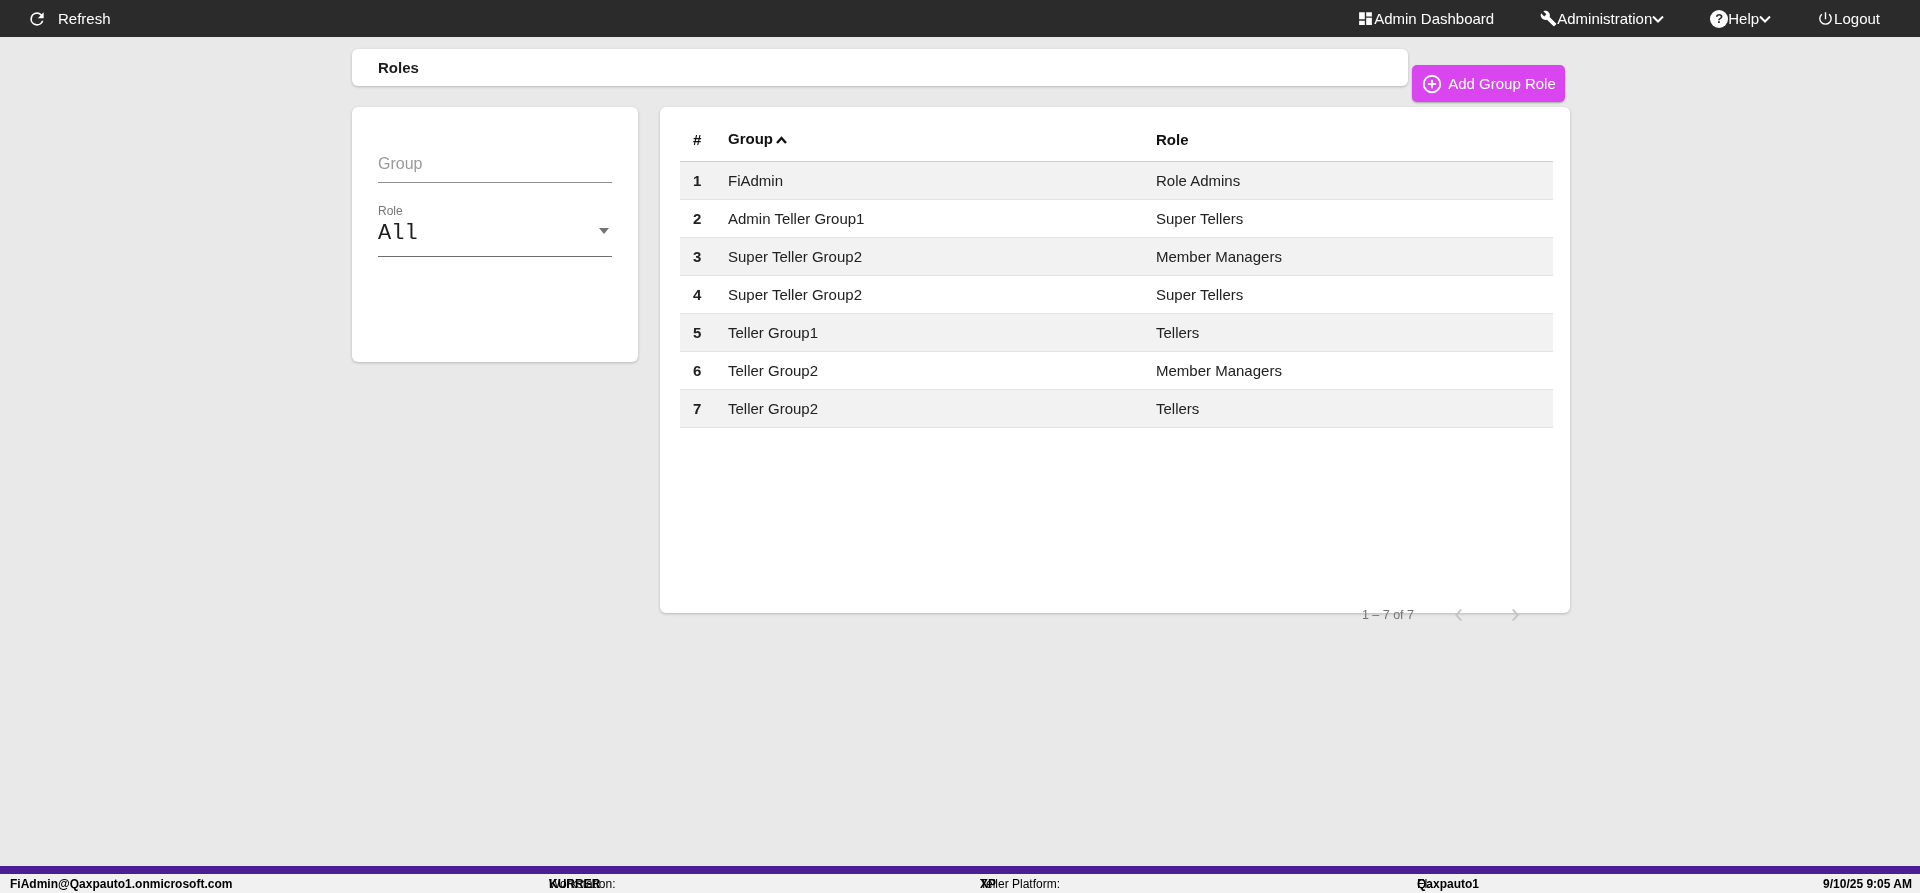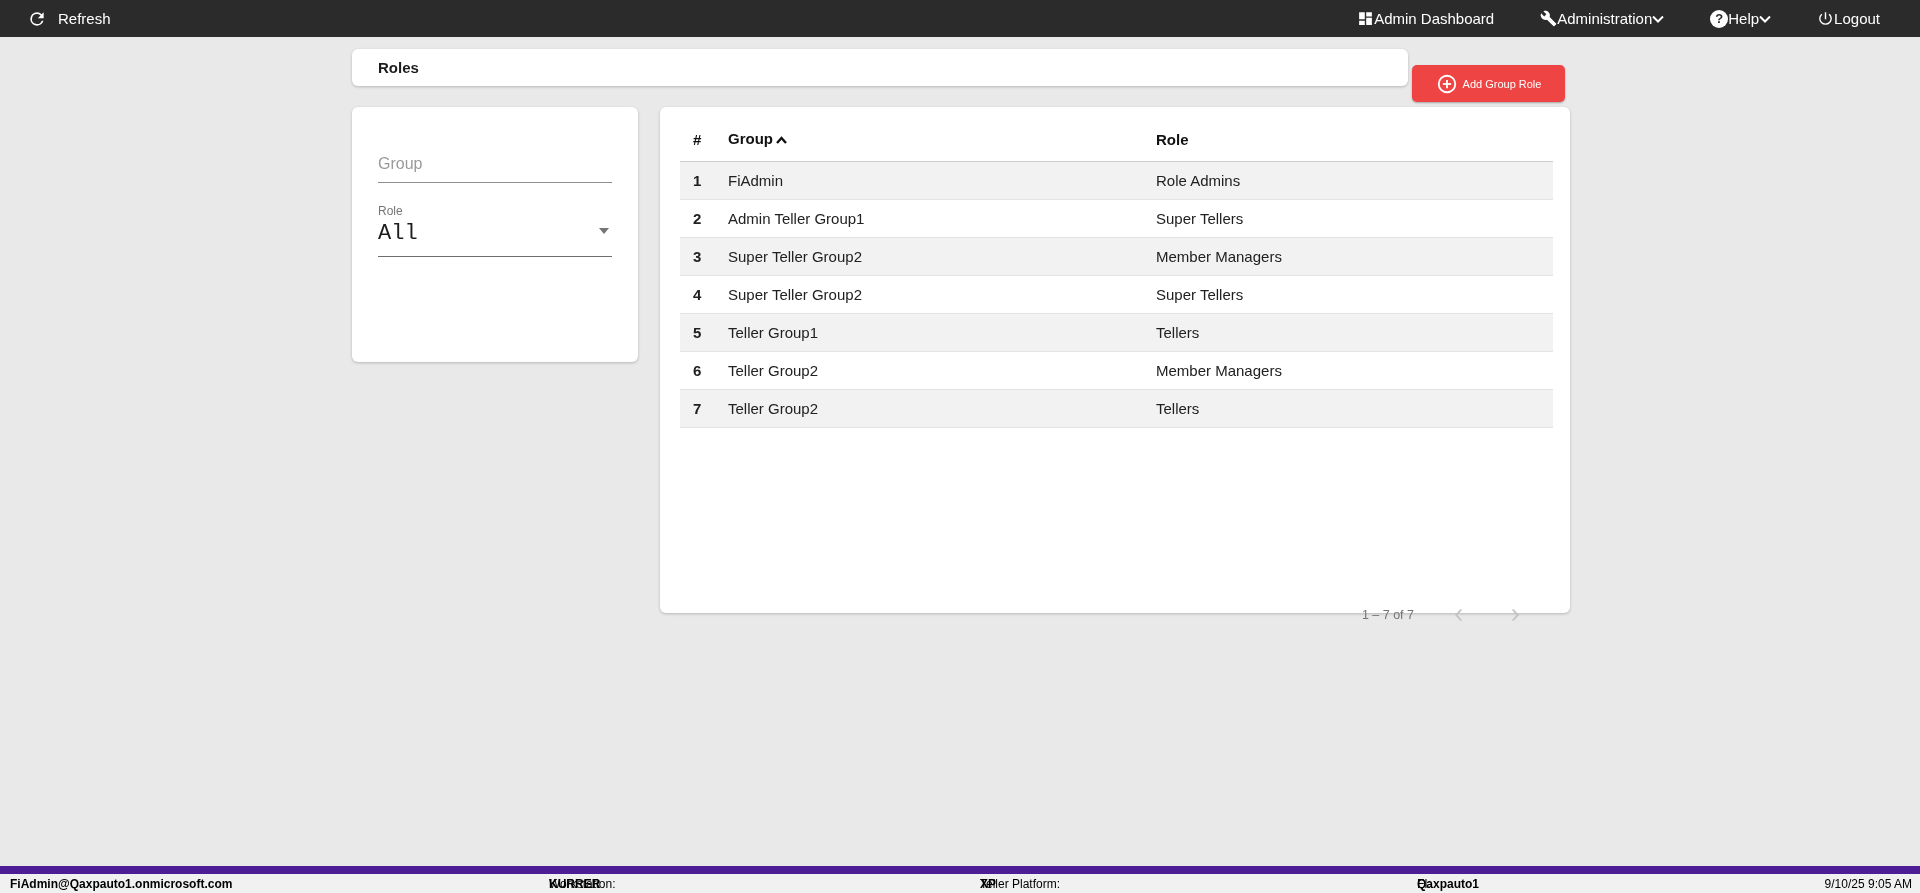--- a/index.html
+++ b/index.html
@@ -28,22 +28,22 @@
 
   
   .roles-bar {
     position:absolute; left:352px; top:49px; width:1056px; height:37px;
     background:#fff; border-radius:6px; box-shadow:0 1px 3px rgba(0,0,0,.22);
     display:flex; align-items:center; padding-left:26px;
     font-size:15px; font-weight:bold; color:#1c1c1c;
   }
   .add-btn {
     position:absolute; left:1412px; top:65px; width:153px; height:37px;
-    background:#ef4444; border:none; border-radius:5px;
-    color:#fff; font-size:11px; font-family:inherit;
+    background:#d946ef; border:none; border-radius:5px;
+    color:#fff; font-size:15px; font-family:inherit;
     display:flex; align-items:center; justify-content:center; gap:5px;
     box-shadow:0 1px 2px rgba(0,0,0,.3); cursor:pointer;
   }
 
   
   .filter-card {
     position:absolute; left:352px; top:107px; width:286px; height:255px;
     background:#fff; border-radius:6px; box-shadow:0 1px 3px rgba(0,0,0,.22);
     padding:0 26px;
   }
@@ -96,21 +96,21 @@
   .footer {
     position:absolute; left:0; bottom:0; width:1920px; height:27px;
     background:#f1f1f1; border-top:8px solid #4c1d95; font-size:12px; color:#000;
   }
   .footer span { position:absolute; top:50%; transform:translateY(-50%); white-space:nowrap; }
   .f-bold { font-weight:bold; }
   .f-user { left:10px; font-weight:bold; }
   .f-ws { left:549px; }
   .f-platform { left:980px; }
   .f-fi { left:1417px; }
-  .f-time { right:8px; font-weight:normal; }
+  .f-time { right:8px; font-weight:bold; }
 </style>
 </head>
 <body>
 
 <div class="topbar">
   <div class="topbar-left">
     <span style="display:flex;">
       <svg width="20" height="20" viewBox="0 0 24 24">
           <path fill="#fff" d="M17.65 6.35A7.96 7.96 0 0 0 12 4a8 8 0 1 0 7.73 10h-2.08A6 6 0 1 1 12 6c1.66 0 3.14.69 4.22 1.78L13 11h7V4l-2.35 2.35z"></path>
         </svg>

